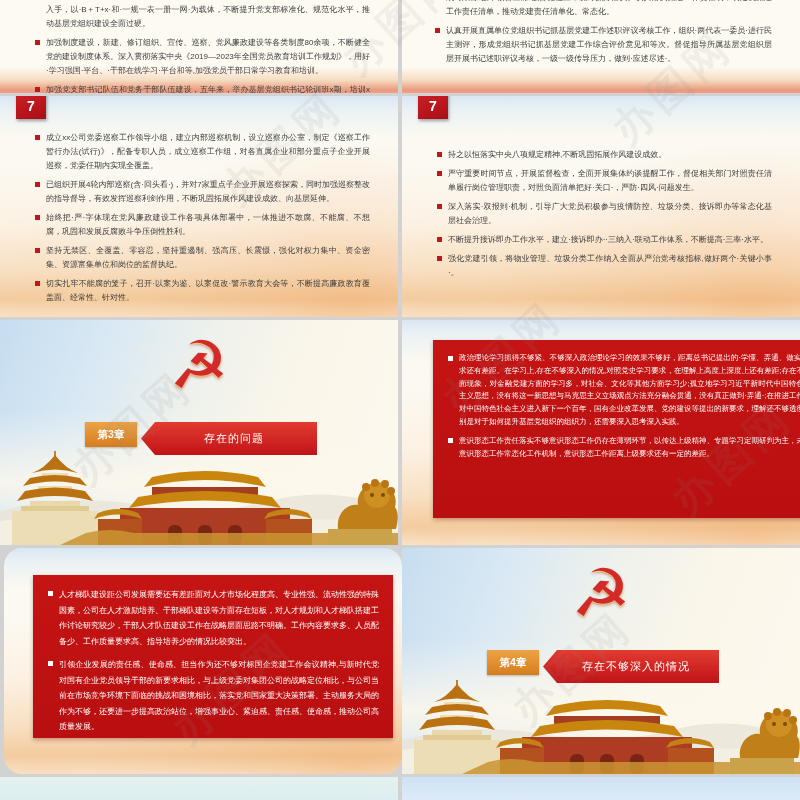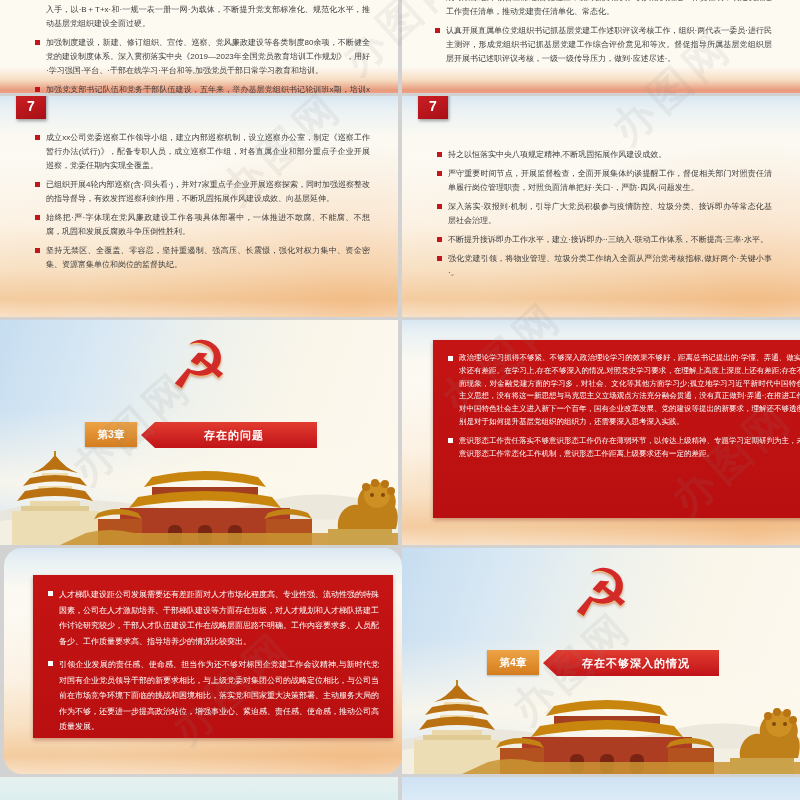--- a/index.html
+++ b/index.html
@@ -71,24 +71,24 @@
   }
   .banner{position:absolute;top:102px;left:0;right:0;height:25px;z-index:4;}
   .chapter-box{
     position:absolute;left:85px;top:0;width:52px;height:25px;
     background:linear-gradient(180deg,#eda345,#d57d1e);
     color:#fff;font-size:10.5px;font-weight:bold;
     display:flex;align-items:center;justify-content:center;
     box-shadow:0 1px 2px rgba(0,0,0,.25);
   }
   .title-bar{
-    position:absolute;left:141px;top:0;width:176px;height:26px;
+    position:absolute;left:141px;top:0;width:176px;height:33px;
     background:linear-gradient(180deg,#e23c30,#c01318);
     clip-path:polygon(14px 0, 100% 0, 100% 100%, 14px 100%, 0 50%);
-    color:#fff;font-size:11px;font-weight:bold;letter-spacing:1px;
+    color:#fff;font-size:11px;font-weight:normal;letter-spacing:1px;
     display:flex;align-items:center;justify-content:center;
     padding-left:10px;box-sizing:border-box;
     box-shadow:0 1px 2px rgba(0,0,0,.25);
   }
   .buildings{position:absolute;left:0;bottom:0;width:100%;height:96px;z-index:2;}
 
   
   .wm-layer{position:absolute;inset:0;z-index:20;pointer-events:none;overflow:hidden;}
   .wm{
     position:absolute;font-size:42px;font-weight:bold;color:#8b8b8b;opacity:.10;
@@ -113,20 +113,21 @@
   </div>
 </div>
 
 <div class="slide tx" style="left:0;top:96px;width:398px;height:221px;">
   <div class="page-badge">7</div>
   <div class="blist" style="left:46px;right:28px;top:35px;">
     <div class="bi"><span class="sq"></span><span>成立xx公司党委巡察工作领导小组，建立内部巡察机制，设立巡察办公室，制定《巡察工作暂行办法(试行)》，配备专职人员，成立巡察工作组，对各直属企业和部分重点子企业开展巡察，党委任期内实现全覆盖。</span></div>
     <div class="bi"><span class="sq"></span><span>已组织开展4轮内部巡察(含·回头看·)，并对7家重点子企业开展巡察探索，同时加强巡察整改的指导督导，有效发挥巡察利剑作用，不断巩固拓展作风建设成效、向基层延伸。</span></div>
     <div class="bi"><span class="sq"></span><span>始终把·严·字体现在党风廉政建设工作各项具体部署中，一体推进不敢腐、不能腐、不想腐，巩固和发展反腐败斗争压倒性胜利。</span></div>
     <div class="bi"><span class="sq"></span><span>坚持无禁区、全覆盖、零容忍，坚持重遏制、强高压、长震慑，强化对权力集中、资金密集、资源富集单位和岗位的监督执纪。</span></div>
+    <div class="bi"><span class="sq"></span><span>切实扎牢不能腐的笼子，召开·以案为鉴、以案促改·警示教育大会等，不断提高廉政教育覆盖面、经常性、针对性。</span></div>
   </div>
 </div>
 
 <div class="slide tx" style="left:402px;top:96px;width:398px;height:221px;">
   <div class="page-badge">7</div>
   <div class="blist" style="left:46px;right:28px;top:52px;">
     <div class="bi"><span class="sq"></span><span>持之以恒落实中央八项规定精神,不断巩固拓展作风建设成效。</span></div>
     <div class="bi"><span class="sq"></span><span>严守重要时间节点，开展监督检查，全面开展集体约谈提醒工作，督促相关部门对照责任清单履行岗位管理职责，对照负面清单把好·关口·，严防·四风·问题发生。</span></div>
     <div class="bi"><span class="sq"></span><span>深入落实·双报到·机制，引导广大党员积极参与疫情防控、垃圾分类、接诉即办等常态化基层社会治理。</span></div>
     <div class="bi"><span class="sq"></span><span>不断提升接诉即办工作水平，建立·接诉即办··三纳入·联动工作体系，不断提高·三率·水平。</span></div>

